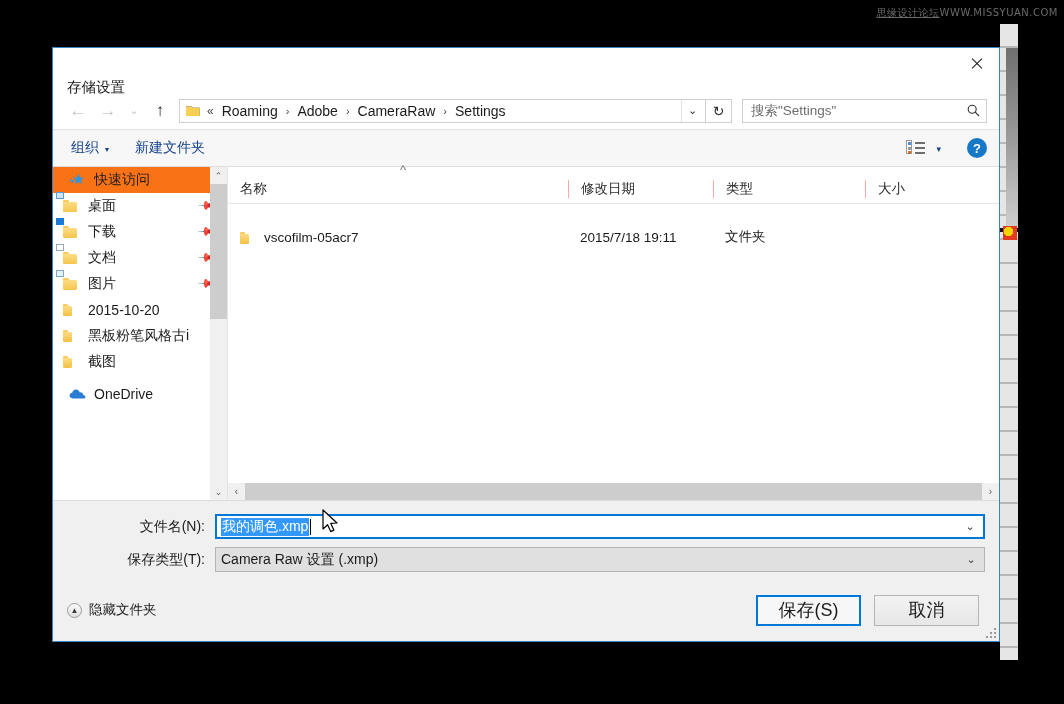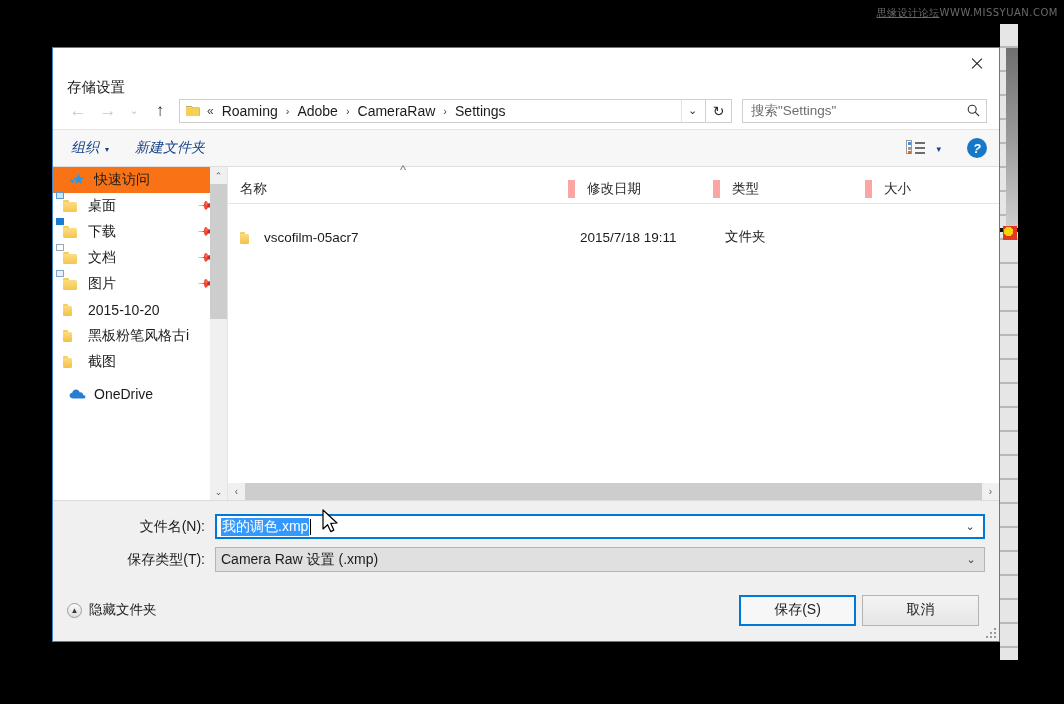--- a/index.html
+++ b/index.html
@@ -119,21 +119,21 @@
   }
   .search-ph { flex:1 1 auto; font-size:13.5px; color:#6d6d6d; white-space:nowrap; }
   .search-ic { color:#333; font-size:13px; }
 
   
   .toolbar {
     height: 38px; flex: 0 0 38px;
     background: #f7f7f7;
     border-top: 1px solid #e3e3e3;
     border-bottom: 1px solid #dedede;
-    display:flex; align-items:center; padding: 0 12px 0 18px; font-style: italic;
+    display:flex; align-items:center; padding: 0 12px 0 18px;
   }
   .tb-item {
     font-size: 14px; color: #14418a; display:flex; align-items:center;
     margin-right: 26px; white-space:nowrap;
   }
   .tb-caret { font-size: 8px; margin-left: 6px; color:#14418a; position:relative; top:1px; }
   .tb-spacer { flex:1 1 auto; }
   .view-icon { width: 19px; height: 16px; position: relative; }
   .view-icon .vi-box {
     position:absolute; left:0; width:6px; height:14px; border:1px solid #9a9a9a; background:#fff;
@@ -206,21 +206,21 @@
   }
   .sort-ind::after {
     content:"^"; position:absolute; left: 172px; top:-5px;
     font-size: 13px; color:#7a7a7a; font-family:"Liberation Sans",sans-serif;
   }
   .headers {
     height: 29px; display:flex; align-items:center;
     font-size: 13.5px; color:#2b2b2b; background:#fff;
     border-bottom: 1px solid #e5e5e5;
   }
-  .hcell { padding-left: 12px; border-left: 7px solid #fca5a5; height:18px; display:flex; align-items:center;
+  .hcell { padding-left: 12px; border-left: 1px solid #fca5a5; height:18px; display:flex; align-items:center;
            white-space:nowrap; }
   .hcell:first-child { border-left:none; }
   .rows { flex:1 1 auto; position:relative; overflow:hidden; background:#fff; }
   .frow { height: 26px; display:flex; align-items:center; font-size:13.5px; color:#1b1b1b; }
   .fcell { padding-left:12px; display:flex; align-items:center; white-space:nowrap; }
   .fcell .folder { margin-right: 9px; }
 
   .hscroll {
     height: 17px; flex:0 0 17px; background:#f0f0f0;
     display:flex; align-items:center;
@@ -263,25 +263,25 @@
   }
   .hide-folders { display:flex; align-items:center; font-size:13.5px; color:#1b1b1b; }
   .hf-circle {
     width: 15px; height: 15px; border-radius:50%;
     border: 1px solid #9c9c9c; background: linear-gradient(180deg,#fbfbfb,#dedede);
     display:flex; align-items:center; justify-content:center;
     font-size: 8px; color:#3a3a3a; margin-right: 7px;
   }
   .foot-spacer { flex:1 1 auto; }
   .btn {
-    width: 117px; height: 31px;
+    width: 105px; height: 31px;
     display:flex; align-items:center; justify-content:center;
-    font-size: 14px; color:#1b1b1b;
+    font-size: 18px; color:#1b1b1b;
     background: linear-gradient(180deg,#f3f3f3,#e6e6e6);
-    border: 1px solid #b4b4b4; margin-left: 6px;
+    border: 1px solid #b4b4b4; margin-left: 13px;
   }
   .btn.default { border: 2px solid #0078d7; background:#f7f7f7; }
 
   
   .grip { position:absolute; right:3px; bottom:3px; width:12px; height:12px; }
   .grip i { position:absolute; width:2px; height:2px; background:#9a9a9a; }
 
   
   .watermark {
     position:absolute; right: 6px; top: 6px;

